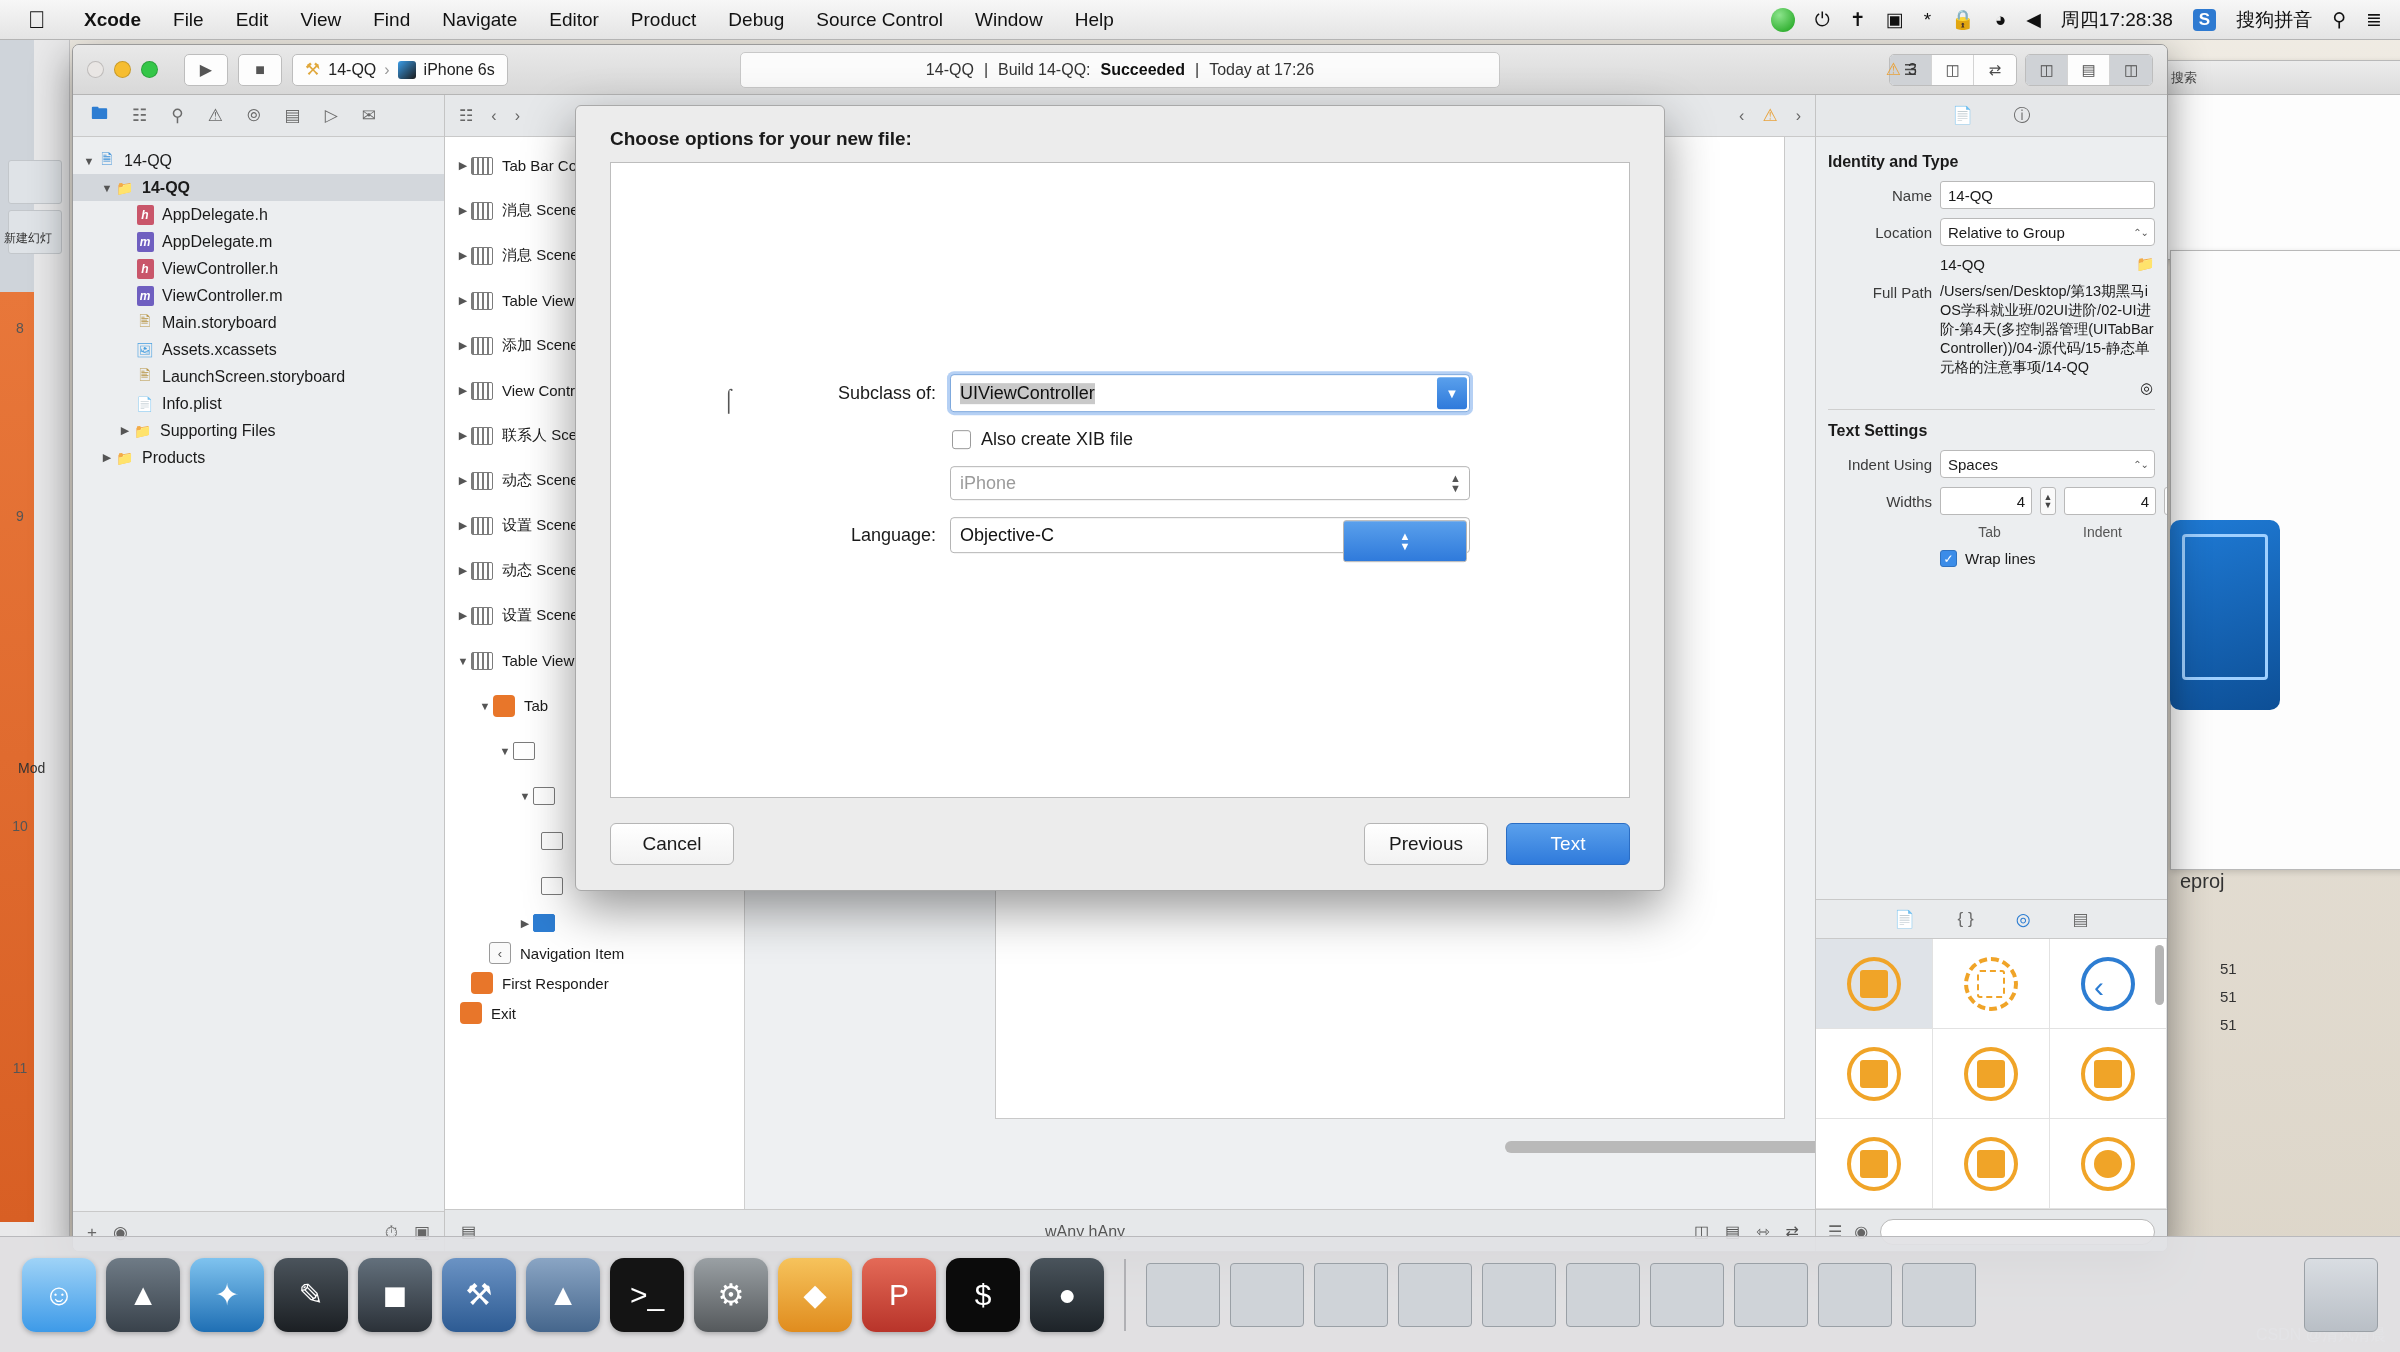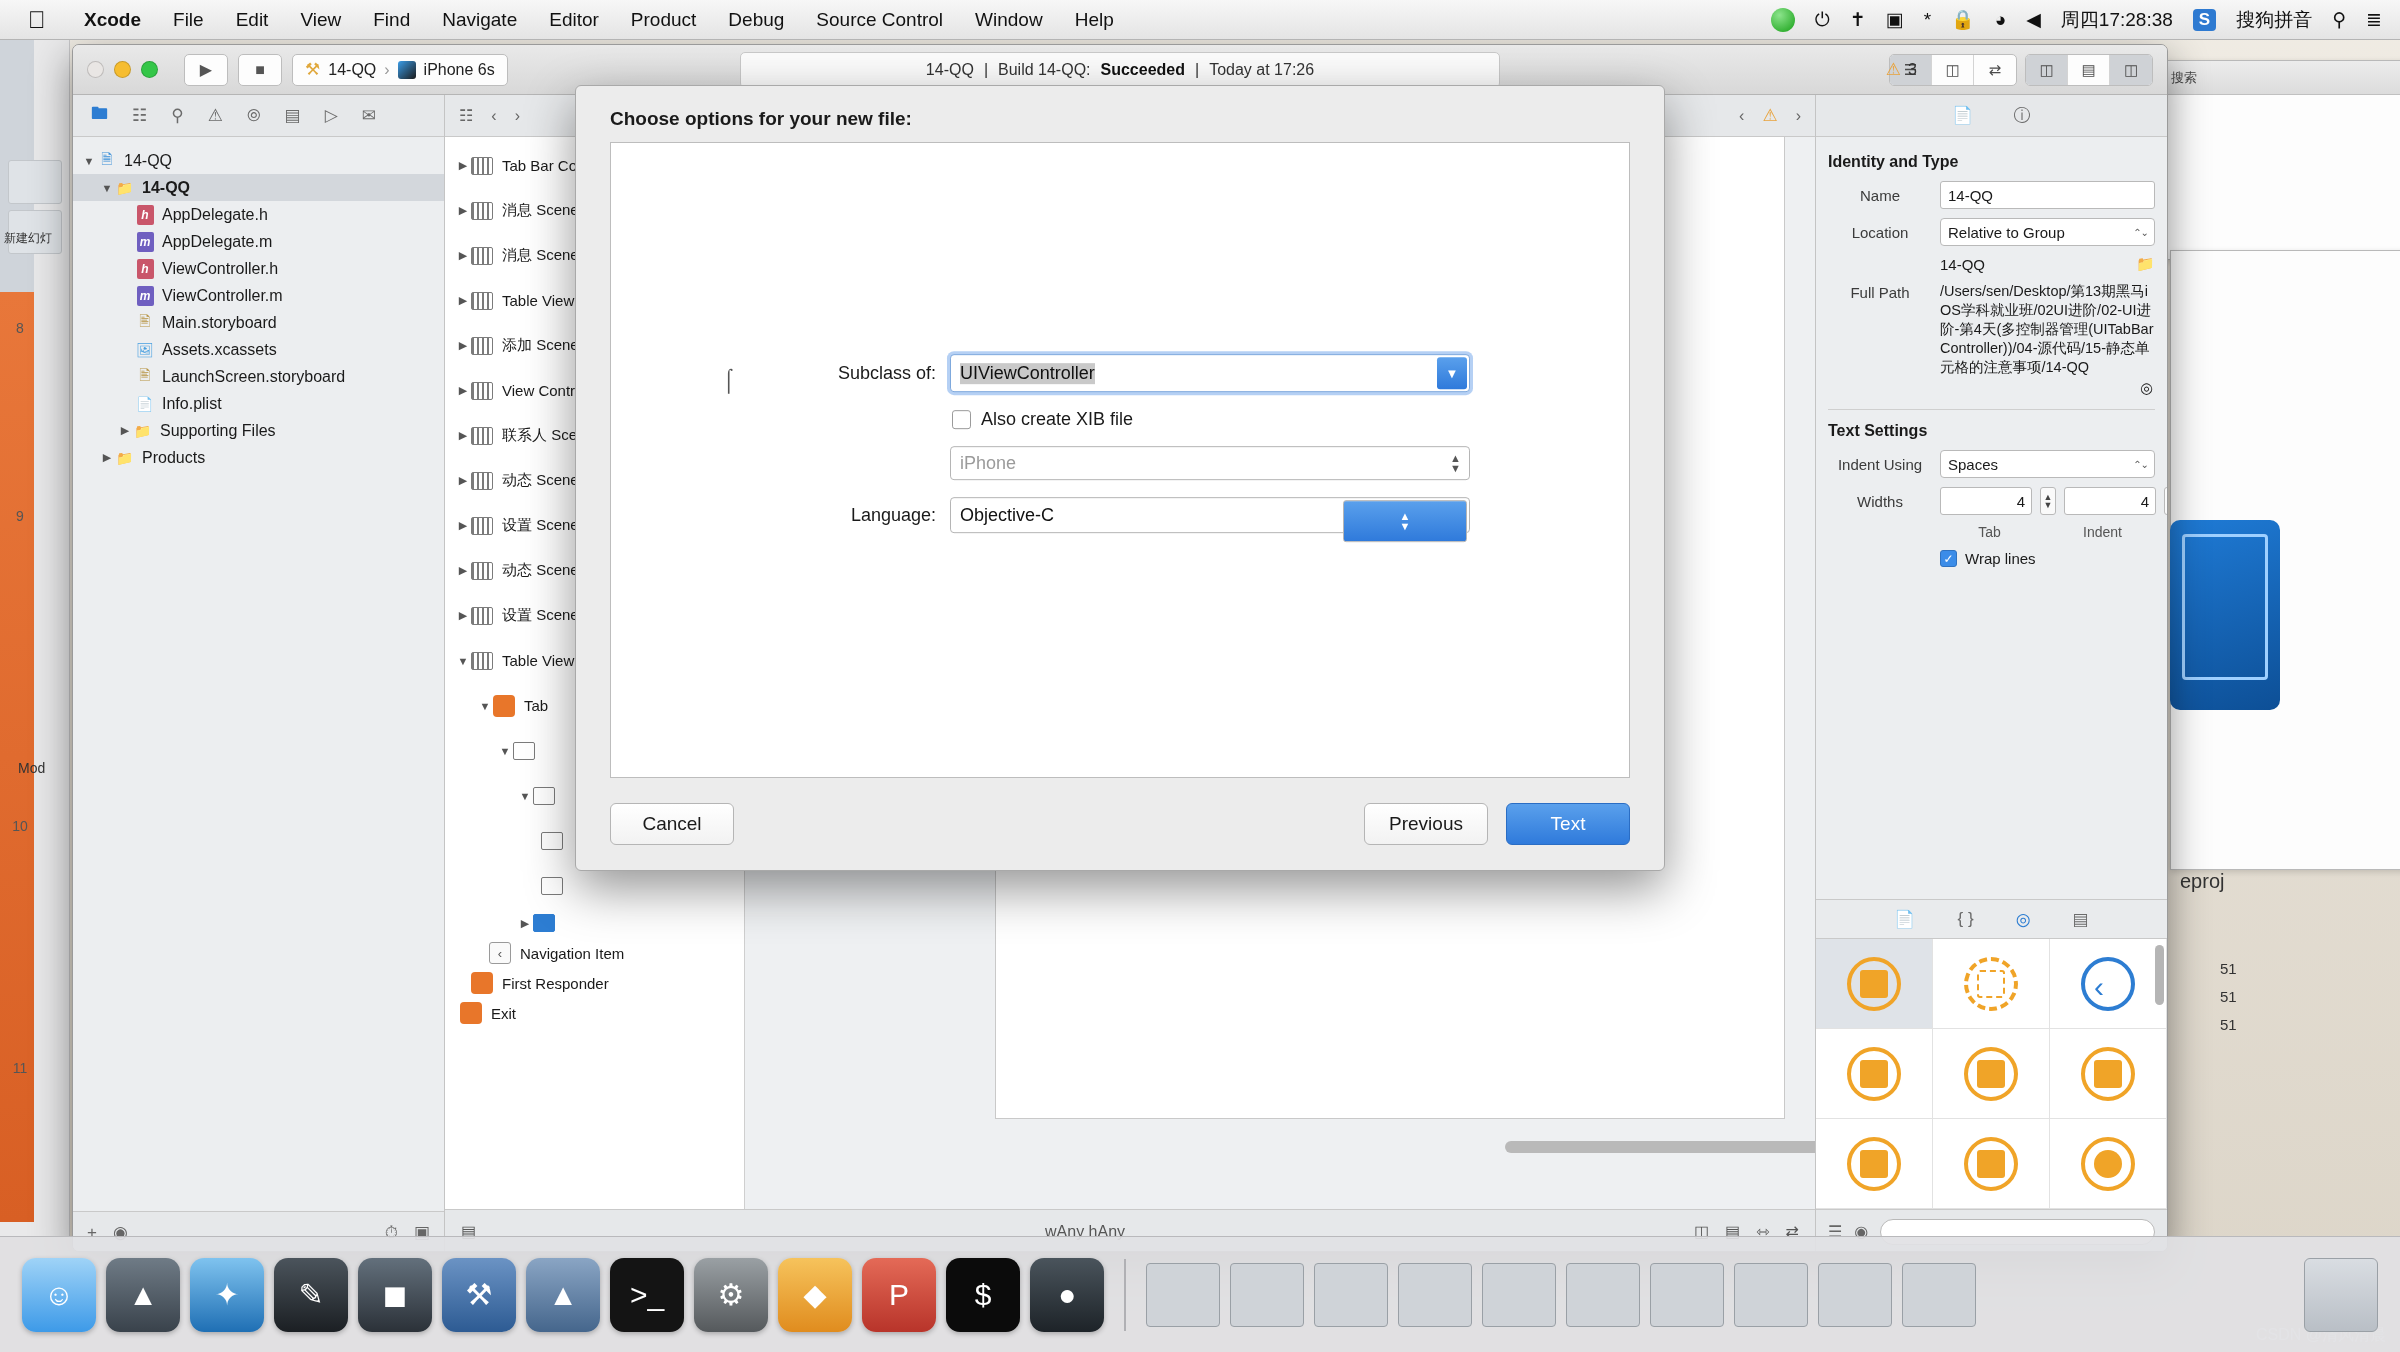--- a/index.html
+++ b/index.html
@@ -208,21 +208,21 @@
     display:flex; flex-direction:column; font-size:15px; color:#1a1a1a;
   }
   .insp-tabs {
     height:42px; display:flex; align-items:center; justify-content:center; gap:40px;
     border-bottom:1px solid #c9c9c9; background:#e6e8ea; font-size:17px; color:#6b6b6b;
   }
   .insp-tabs .on{ color:#2d7dd2; }
   .insp-body { padding:10px 12px 0; overflow:hidden; }
   .sect-title { font-weight:bold; font-size:16px; margin:6px 0 10px; }
   .frow { display:flex; align-items:center; margin-bottom:9px; gap:8px; }
-  .flabel { width:104px; text-align:center; color:#3b3b3b; flex:none; }
+  .flabel { width:104px; text-align:right; color:#3b3b3b; flex:none; }
   .fval { flex:1; }
   .tfield {
     height:28px; background:#fff; border:1px solid #b9b9b9; border-radius:3px;
     display:flex; align-items:center; padding:0 7px; font-size:15px;
   }
   .popup {
     height:28px; background:#fff; border:1px solid #b9b9b9; border-radius:4px;
     display:flex; align-items:center; padding:0 7px; font-size:15px; position:relative;
   }
   .popup::after{
@@ -819,21 +819,21 @@
         </div>
 
         <div class="lib-foot">
           <span>☰</span>
           <span>◉</span>
           <span class="lib-search"></span>
         </div>
       </div>
     </div>
 
-    <div class="sheet-shadow" style="left:502px; top:40px;justify-content:space-between;">
+    <div class="sheet-shadow" style="left:502px; top:60px;justify-content:space-between;">
       <div class="sheet-head">Choose options for your new file:</div>
       <div class="sheet-panel">
         <div class="form">
 
 
           <div class="form-row" style="position:relative">
             <div class="form-label" style="position:relative">
               <span class="ibeam">⌠</span>
               <span>Subclass of:</span>
             </div>

